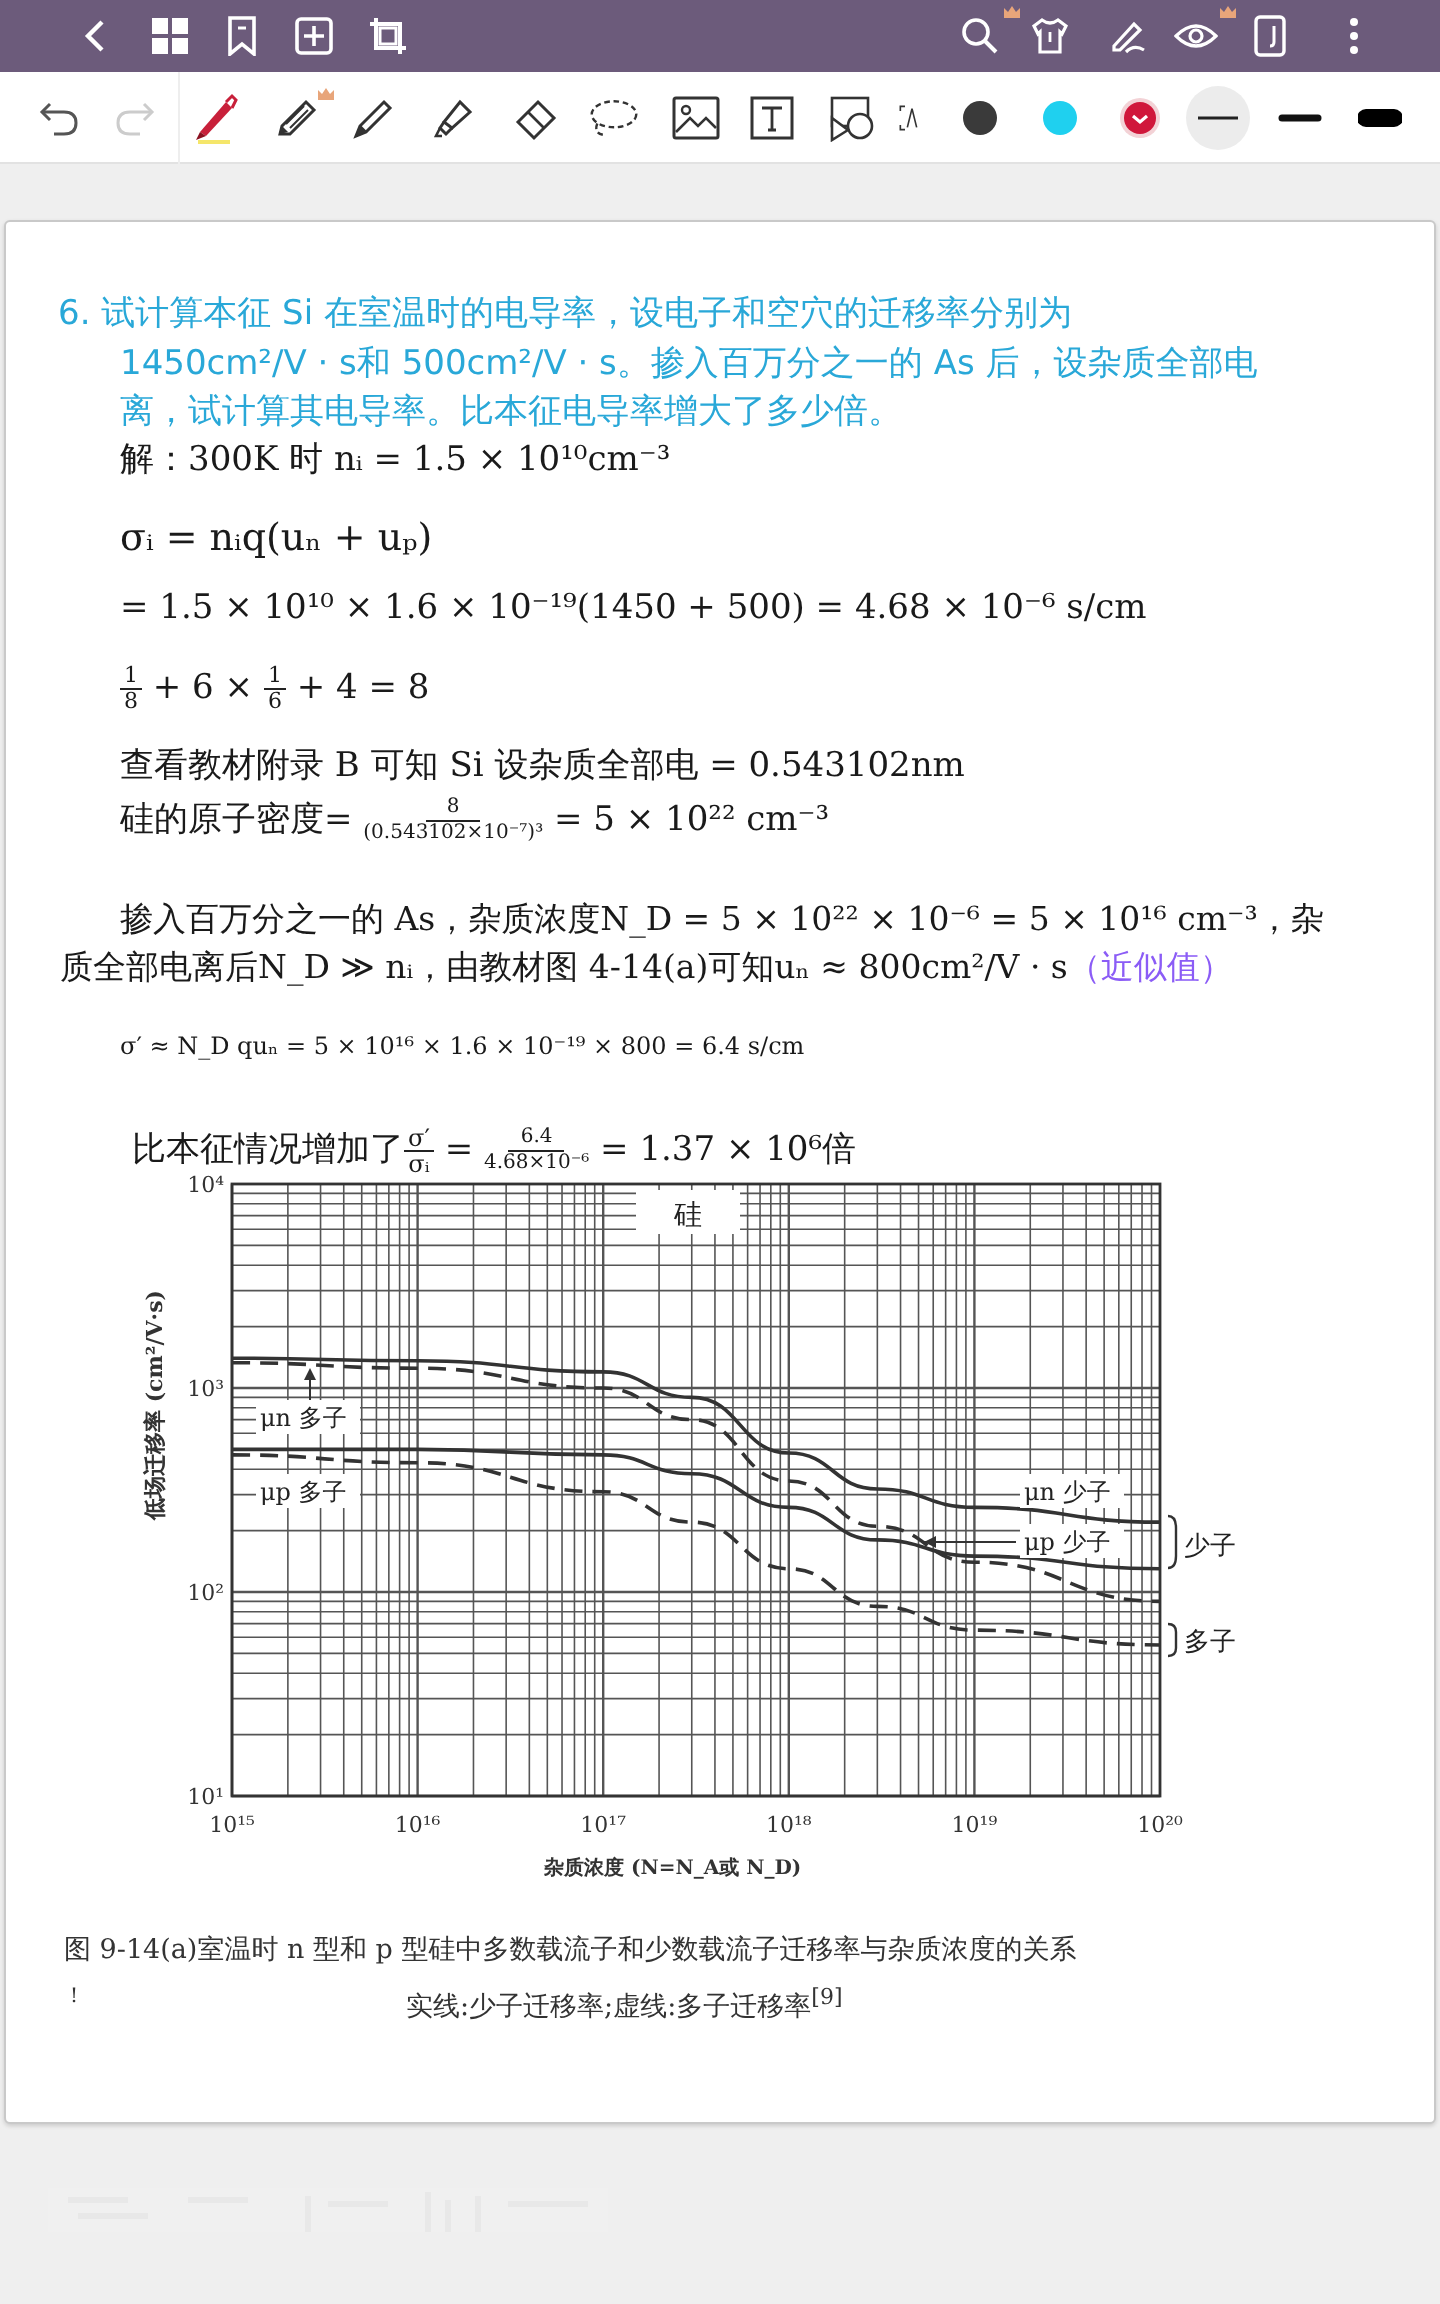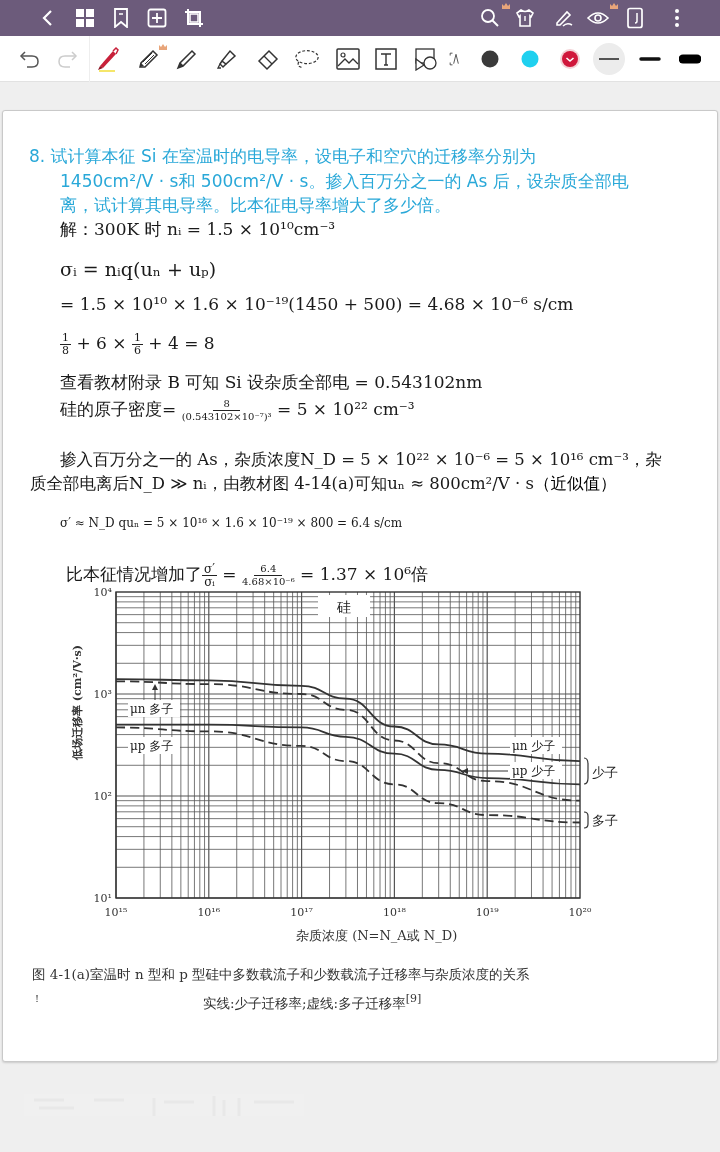--- a/index.html
+++ b/index.html
@@ -11,21 +11,21 @@
   .toolbar .tool { position: absolute; top: 10px; width: 26px; height: 26px; display: flex; align-items: center; justify-content: center; }
   .vsep { position: absolute; left: 89px; top: 36px; width: 1px; height: 46px; background: #eee; }
   .page { position: absolute; left: 2px; top: 110px; width: 716px; height: 952px; background: #fff; border: 1px solid #c9c9c9; border-radius: 3px; box-shadow: 0 1px 2px rgba(0,0,0,0.15); }
   .txt { position: absolute; white-space: nowrap; color: #222; }
   .cyan { color: #29a8d8; font-size: 17px; }
   .body { font-size: 17px; font-family: "DejaVu Serif", serif; color: #1a1a1a; }
   .it { }
   sup, sub { font-size: 11px; }
   .frac { display: inline-flex; flex-direction: column; align-items: center; vertical-align: middle; font-size: 11px; line-height: 12px; }
   .frac .num { border-bottom: 1px solid #222; padding: 0 2px; }
-  .red { color: #000000; }
+  .red { color: #8b5cf6; }
   .chart { position: absolute; left: 0; top: 0; }
   .caption { font-family: "DejaVu Serif", serif; font-size: 14px; color: #333; }
   .watermark { position: absolute; left: 24px; top: 1090px; width: 280px; height: 30px; opacity: 0.35; }
 </style>
 </head>
 <body>
 
 <div class="topbar">
   <div class="icon" style="left:36px">
     <svg width="14" height="18" viewBox="0 0 14 18">
@@ -218,21 +218,21 @@
   <div class="tool" style="left:677px">
     <svg width="22" height="12">
         <line x1="4" y1="6" x2="18" y2="6" stroke="#000" stroke-width="9" stroke-linecap="round"></line>
       </svg>
   </div>
 </div>
 <div class="vsep"></div>
 
 <div class="page"></div>
 
-<div class="txt cyan" style="left:29px;top:145px">8.  试计算本征 Si 在室温时的电导率，设电子和空穴的迁移率分别为</div>
+<div class="txt cyan" style="left:29px;top:145px">6.  试计算本征 Si 在室温时的电导率，设电子和空穴的迁移率分别为</div>
 <div class="txt cyan" style="left:60px;top:170px">1450cm²/V · s和 500cm²/V · s。掺入百万分之一的 As 后，设杂质全部电</div>
 <div class="txt cyan" style="left:60px;top:194px">离，试计算其电导率。比本征电导率增大了多少倍。</div>
 
 <div class="txt body" style="left:60px;top:218px">
   <span>解：300K 时  </span><span class="it">nᵢ = 1.5 × 10¹⁰cm⁻³</span>
 </div>
 <div class="txt body it" style="left:60px;top:258px;font-size:19px">σᵢ = nᵢq(uₙ + uₚ)</div>
 <div class="txt body" style="left:60px;top:294px;font-size:17px">= 1.5 × 10¹⁰ × 1.6 × 10⁻¹⁹(1450 + 500) = 4.68 × 10⁻⁶ s/cm</div>
 <div class="txt body" style="left:60px;top:332px;font-size:17px">
   <span class="frac">
@@ -374,23 +374,23 @@
     <line x1="155" y1="700" x2="155" y2="686" stroke="#333" stroke-width="1"></line>
     <path d="M152 690 L155 684 L158 690 Z" fill="#333"></path>
     <line x1="508" y1="771" x2="462" y2="771" stroke="#333" stroke-width="1"></line>
     <path d="M468 768 L462 771 L468 774 Z" fill="#333"></path>
     <path d="M584 758 Q588 758 588 764 V778 Q588 784 584 784" fill="none" stroke="#333" stroke-width="1.2"></path>
     <path d="M584 812 Q588 812 588 816 V824 Q588 828 584 828" fill="none" stroke="#333" stroke-width="1.2"></path>
     <text x="592" y="777" font-size="13" fill="#222" font-family="DejaVu Serif, serif">少子</text>
     <text x="592" y="825" font-size="13" fill="#222" font-family="DejaVu Serif, serif">多子</text>
   </svg>
 
-<div class="txt caption" style="left:296px;top:927px;font-size:13px;font-weight:normal">杂质浓度 (N=N_A或 N_D)</div>
+<div class="txt caption" style="left:272px;top:927px;font-size:10px;font-weight:bold">杂质浓度 (N=N_A或 N_D)</div>
 <div class="txt caption" style="left:70px;top:760px;font-size:11px;transform:rotate(-90deg);transform-origin:left top;font-weight:bold">低场迁移率 (cm²/V·s)</div>
-<div class="txt caption" style="left:32px;top:966px;font-size:13.5px">图 4-1(a)室温时 n 型和 p 型硅中多数载流子和少数载流子迁移率与杂质浓度的关系</div>
+<div class="txt caption" style="left:32px;top:966px;font-size:13.5px">图 9-14(a)室温时 n 型和 p 型硅中多数载流子和少数载流子迁移率与杂质浓度的关系</div>
 <div class="txt caption" style="left:203px;top:992px;font-size:13.5px">
   <span>实线:少子迁移率;虚线:多子迁移率</span><sup>[9]</sup>
 </div>
 <div class="txt caption" style="left:35px;top:993px;font-size:10px">!</div>
 
 <svg class="watermark" viewBox="0 0 280 30">
   <rect x="0" y="4" width="280" height="22" fill="#f3f3f3"></rect>
   <path d="M10 10 H40 M15 18 H50 M70 10 H100 M130 8 V26 M140 12 H170 M190 6 V26 M200 10 V26 M215 8 V26 M230 12 H270" stroke="#ddd" stroke-width="3"></path>
 </svg>
 

